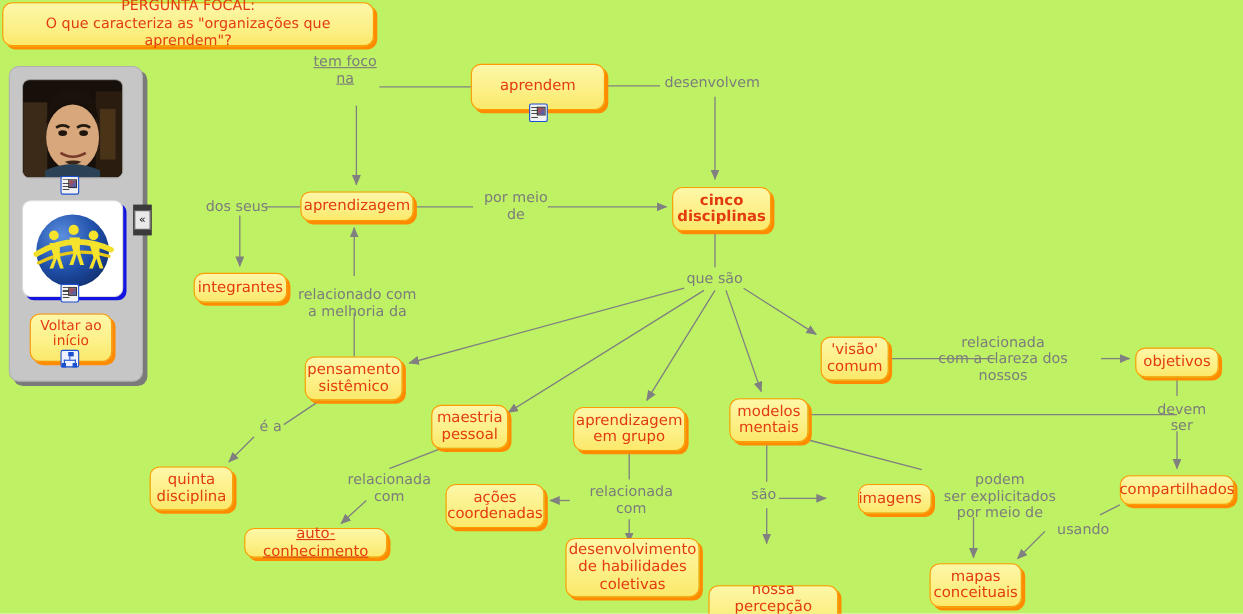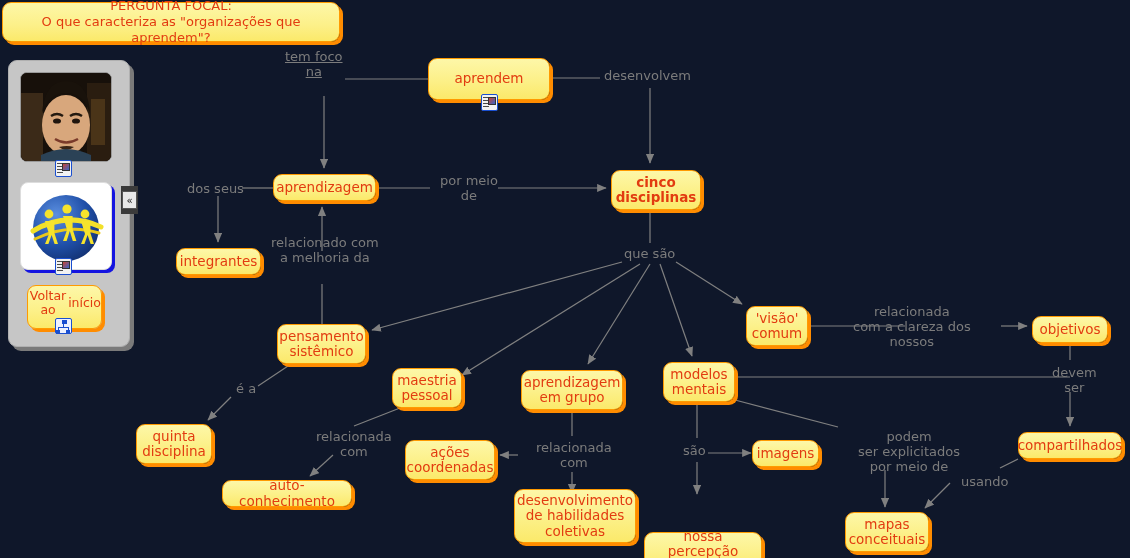--- a/index.html
+++ b/index.html
@@ -1,18 +1,18 @@
 <!DOCTYPE html>
 <html><head>
 <meta charset="utf-8">
 <style>
   html,body{margin:0;padding:0;background:#ffffff;}
   body{width:1130px;height:558px;position:relative;overflow:hidden;
        font-family:"DejaVu Sans","Liberation Sans",sans-serif;}
-  #stage{position:absolute;left:0;top:0;width:1130px;height:558px;background:#0f172a;}
+  #stage{position:absolute;left:0;top:0;width:1130px;height:558px;background:#bef264;}
 
   svg#edges{position:absolute;left:0;top:0;width:1130px;height:558px;pointer-events:none;}
 
   
   .node{position:absolute;box-sizing:border-box;
         background:linear-gradient(180deg,#fdf7a8 0%,#fcf088 55%,#fbe96a 100%);
         border:1.5px solid #ff9a00;border-radius:9px;
         box-shadow:3px 3px 0 0 #ff8c00;
         color:#e23b10;text-align:center;line-height:1.12;
         display:flex;align-items:center;justify-content:center;
@@ -36,21 +36,21 @@
            background:#c6c6c6;border:1px solid #b0b0b0;border-radius:9px;
            box-shadow:4px 4px 0 0 #7a7a7a;}
   #photo{position:absolute;left:20px;top:72px;width:90px;height:88px;border-radius:7px;
          border:1px solid #9a9a9a;overflow:hidden;background:#1a120c;}
   #logo{position:absolute;left:20px;top:182px;width:90px;height:86px;border-radius:8px;
         background:#fff;border:1px solid #ddd;box-shadow:3px 3px 0 0 #1414e0;overflow:hidden;}
   #voltar{position:absolute;left:27px;top:285px;width:75px;height:44px;
           background:linear-gradient(180deg,#fdf7a8 0%,#fcf088 60%,#fbe96a 100%);
           border:1.5px solid #ff9a00;border-radius:9px;box-shadow:3px 3px 0 0 #ff8c00;
           color:#e23b10;font-size:12.5px;text-align:center;line-height:1.15;
-          display:flex;align-items:center;justify-content:center;
+          display:flex;flex-direction:column;align-items:center;justify-content:center;
           box-sizing:border-box;padding-bottom:8px;}
   #handle{position:absolute;left:121px;top:186px;width:17px;height:28px;
           background:#3a3a3a;display:flex;align-items:center;justify-content:center;}
   #handle .hbox{width:13px;height:16px;background:#e9e9e9;border:1px solid #555;
                 font-size:10px;color:#111;display:flex;align-items:center;justify-content:center;
                 font-family:"DejaVu Sans",sans-serif;}
 
   
   .res{position:absolute;width:17px;height:17px;background:#f2f2f2;
        border:1.5px solid #1a4fd0;border-radius:2px;box-sizing:border-box;
@@ -260,37 +260,37 @@
           <span>aprendizagem</span>
           <span>em grupo</span>
         </div>
       </div>
       <div class="node" style="left: 663px; top: 362px; width: 72px; height: 40px;">
         <div>
           <span>modelos</span>
           <span>mentais</span>
         </div>
       </div>
-      <div class="node" style="left: 752px; top: 440px; width: 67px; height: 27px;">
+      <div class="node" style="left: 780px; top: 440px; width: 67px; height: 27px; justify-content: flex-end;">
         <div>
           <span>imagens</span>
         </div>
       </div>
       <div class="node" style="left: 1018px; top: 432px; width: 104px; height: 27px;">
         <div>
           <span>compartilhados</span>
         </div>
       </div>
       <div class="node" style="left: 136px; top: 424px; width: 76px; height: 40px;">
         <div>
           <span>quinta</span>
           <span>disciplina</span>
         </div>
       </div>
-      <div class="node" style="left: 222px; top: 480px; width: 130px; height: 27px;">
+      <div class="node" style="left: 222px; top: 480px; width: 130px; height: 27px; text-decoration: underline;">
         <div>
           <span>auto-conhecimento</span>
         </div>
       </div>
       <div class="node" style="left: 405px; top: 440px; width: 90px; height: 40px;">
         <div>
           <span>ações</span>
           <span>coordenadas</span>
         </div>
       </div>
@@ -313,21 +313,21 @@
           <span>conceituais</span>
         </div>
       </div>
     </div>
   <div id="labels">
       <div class="lab" style="left: 285px; top: 50px; text-decoration: underline;"><div>tem foco</div><div>na</div></div>
       <div class="lab" style="left: 604px; top: 69px;"><div>desenvolvem</div></div>
       <div class="lab" style="left: 187px; top: 182px;"><div>dos seus</div></div>
       <div class="lab" style="left: 440px; top: 174px;"><div>por meio</div><div>de</div></div>
       <div class="lab" style="left: 624px; top: 247px;"><div>que são</div></div>
-      <div class="lab" style="left: 271px; top: 236px;"><div>relacionado com</div><div>a melhoria da</div></div>
+      <div class="lab" style="left: 271px; top: 262px;"><div>relacionado com</div><div>a melhoria da</div></div>
       <div class="lab" style="left: 853px; top: 305px;"><div>relacionada</div><div>com a clareza dos</div><div>nossos</div></div>
       <div class="lab" style="left: 1052px; top: 366px;"><div>devem</div><div>ser</div></div>
       <div class="lab" style="left: 236px; top: 382px;"><div>é a</div></div>
       <div class="lab" style="left: 316px; top: 430px;"><div>relacionada</div><div>com</div></div>
       <div class="lab" style="left: 536px; top: 441px;"><div>relacionada</div><div>com</div></div>
       <div class="lab" style="left: 683px; top: 444px;"><div>são</div></div>
       <div class="lab" style="left: 858px; top: 430px;"><div>podem</div><div>ser explicitados</div><div>por meio de</div></div>
       <div class="lab" style="left: 961px; top: 475px;"><div>usando</div></div>
     </div>
 

